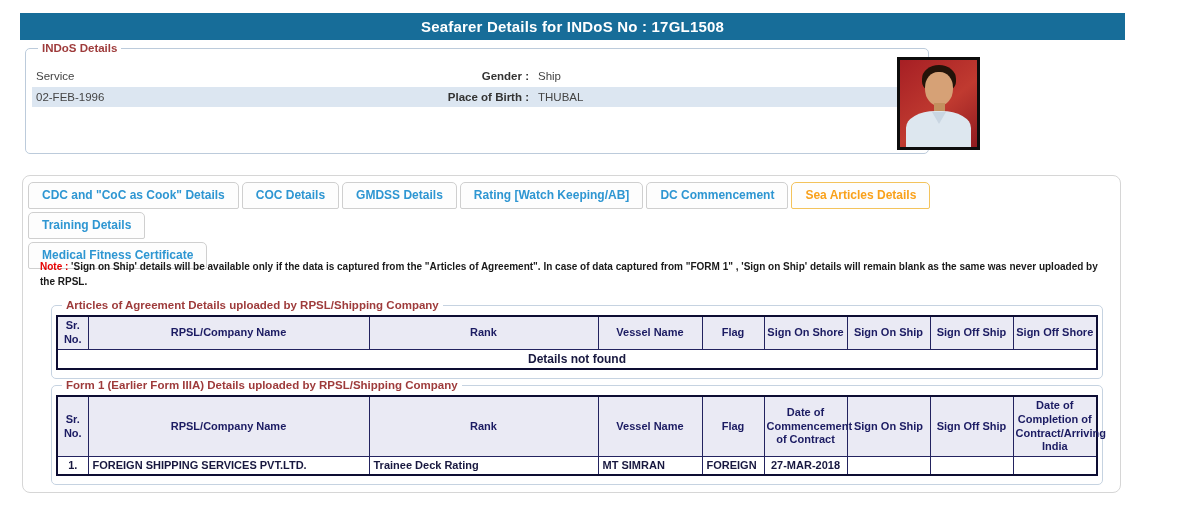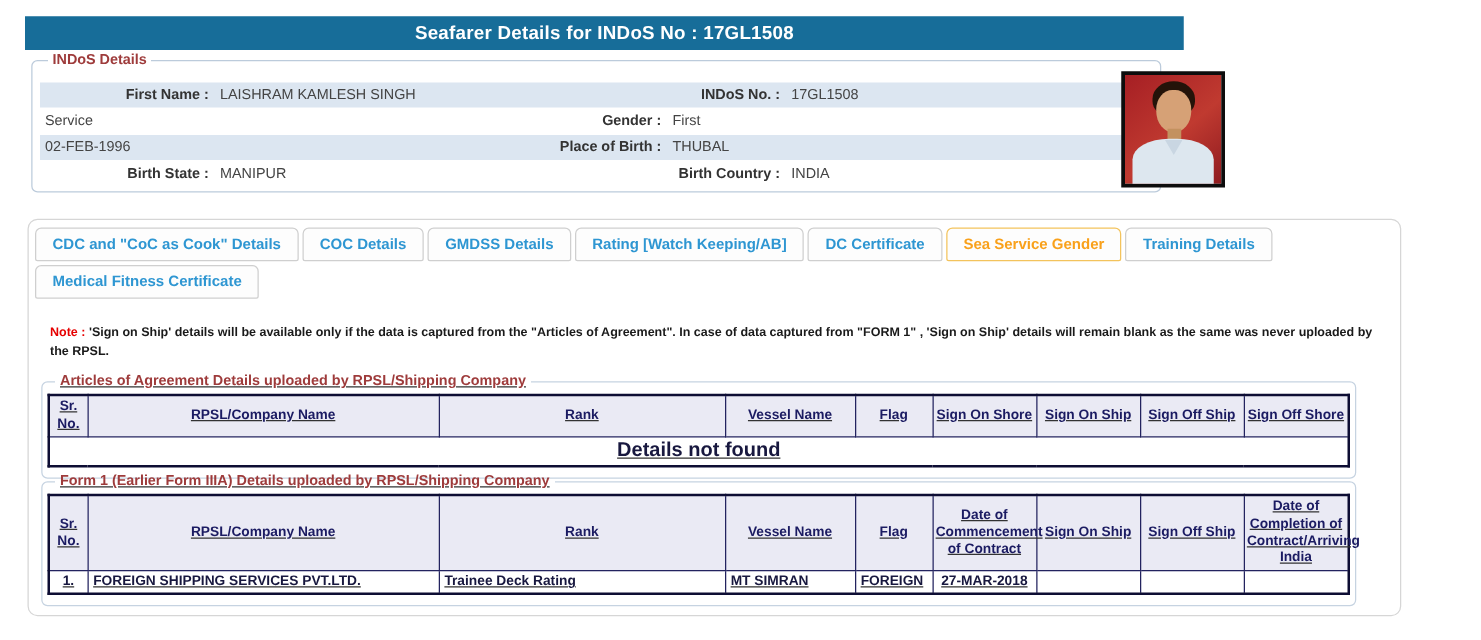--- a/index.html
+++ b/index.html
@@ -1,21 +1,21 @@
 <!DOCTYPE html>
 <html><head>
 <meta charset="utf-8">
 <style>
   * { box-sizing: border-box; margin: 0; padding: 0; }
   html, body { width: 1185px; height: 512px; background: #ffffff; overflow: hidden; }
   body { font-family: "Liberation Sans", "DejaVu Sans", sans-serif; position: relative; font-size: 12px; color: #333; }
 
   
   .title-bar {
-    position: absolute; left: 20px; top: 13px; width: 927px; height: 27px;
+    position: absolute; left: 20px; top: 13px; width: 1105px; height: 27px;
     background: #176d99; color: #ffffff; font-weight: bold; font-size: 15px;
     text-align: center; line-height: 27px; letter-spacing: .2px;
   }
 
   
   fieldset.indos-fs {
     position: absolute; left: 25px; top: 42px; width: 904px; height: 112px;
     border: 1px solid #bccbdb; border-radius: 5px; background: #fff; padding: 12px 6px 6px 6px;
   }
   fieldset legend {
@@ -59,85 +59,73 @@
 
   
   .note {
     position: absolute; left: 17px; top: 84px; width: 1066px;
     font-weight: bold; font-size: 10px; color: #1a1a1a; line-height: 1.45;
   }
   .note .note-prefix { color: #e60000; }
 
   
   fieldset.tbl-fs {
-    position: absolute; left: 10px; width: 1052px;
-    border: 1px solid #c6d3e1; border-radius: 5px; padding: 4px 4px 8px 4px; background: #fff; text-decoration: underline;
+    position: absolute; left: 28px; width: 1052px;
+    border: 1px solid #c6d3e1; border-radius: 5px; padding: 4px 4px 8px 4px; background: #fff;
   }
   fieldset.tbl-fs.fs-articles { top: 123px; }
   fieldset.tbl-fs.fs-form1 { top: 203px; }
 
   table.data-tbl { width: 1040px; border-collapse: collapse; border: 2px solid #0d0d33; font-size: 11px; table-layout: fixed; }
   table.data-tbl th, table.data-tbl td { border: 1px solid #23235f; }
   table.data-tbl th {
     background: #eaeaf4; color: #1b1b62; font-weight: bold; text-align: center;
     padding: 2px 2px; line-height: 1.25;
   }
   table.data-tbl td { padding: 2px 4px; height: 18px; font-weight: bold; color: #18183f; }
   td.c-center { text-align: center; }
-  td.not-found { color: #e60000; font-size: 16px; text-align: center; font-weight: bold; height: 16px; }
+  td.not-found { color: #e60000; font-size: 12px; text-align: center; font-weight: bold; height: 16px; }
 
   .w-sr { width: 31px; } .w-rpsl { width: 281px; } .w-rank { width: 229px; }
   .w-vessel { width: 104px; } .w-flag { width: 62px; }
   .w-c1 { width: 83px; } .w-c2 { width: 83px; } .w-c3 { width: 83px; } .w-c4 { width: 84px; }
 </style>
 </head>
 <body>
 
 <div class="title-bar">Seafarer Details for INDoS No : 17GL1508</div>
 
 <fieldset class="indos-fs">
   <legend>INDoS Details</legend>
   <div class="indos-rows">
-    <div class="indos-row alt">
-      <span class="lbl">First Name :</span>
-      <span class="val">LAISHRAM KAMLESH SINGH</span>
-      <span class="lbl">INDoS No. :</span>
-      <span class="val">17GL1508</span>
-    </div>
     <div class="indos-row">
       <span class="val">Service</span>
       <span class="lbl">Gender :</span>
-      <span class="val">First</span>
+      <span class="val">Ship</span>
     </div>
     <div class="indos-row alt">
       <span class="val">02-FEB-1996</span>
       <span class="lbl">Place of Birth :</span>
       <span class="val">THUBAL</span>
-    </div>
-    <div class="indos-row">
-      <span class="lbl">Birth State :</span>
-      <span class="val">MANIPUR</span>
-      <span class="lbl">Birth Country :</span>
-      <span class="val">INDIA</span>
     </div>
   </div>
 </fieldset>
 
 <div class="photo">
   <div class="p-hair"></div>
   <div class="p-face"></div>
   <div class="p-neck"></div>
   <div class="p-shirt"></div>
   <div class="p-collar"></div>
 </div>
 
 <div class="section-box">
 
   <div class="tabs">
-    <span class="tab">CDC and "CoC as Cook" Details</span><span class="tab">COC Details</span><span class="tab">GMDSS Details</span><span class="tab">Rating [Watch Keeping/AB]</span><span class="tab">DC Certificate</span><span class="tab active">Sea Service Gender</span><span class="tab">Training Details</span><br>
+    <span class="tab">CDC and "CoC as Cook" Details</span><span class="tab">COC Details</span><span class="tab">GMDSS Details</span><span class="tab">Rating [Watch Keeping/AB]</span><span class="tab">DC Commencement</span><span class="tab active">Sea Articles Details</span><span class="tab">Training Details</span><br>
     <span class="tab">Medical Fitness Certificate</span>
   </div>
 
   <div class="note"><span class="note-prefix">Note :</span><span> 'Sign on Ship' details will be available only if the data is captured from the "Articles of Agreement". In case of data captured from "FORM 1" , 'Sign on Ship' details will remain blank as the same was never uploaded by the RPSL.</span></div>
 
   <fieldset class="tbl-fs fs-articles">
     <legend>Articles of Agreement Details uploaded by RPSL/Shipping Company</legend>
     <table class="data-tbl">
       <colgroup>
         <col class="w-sr">

